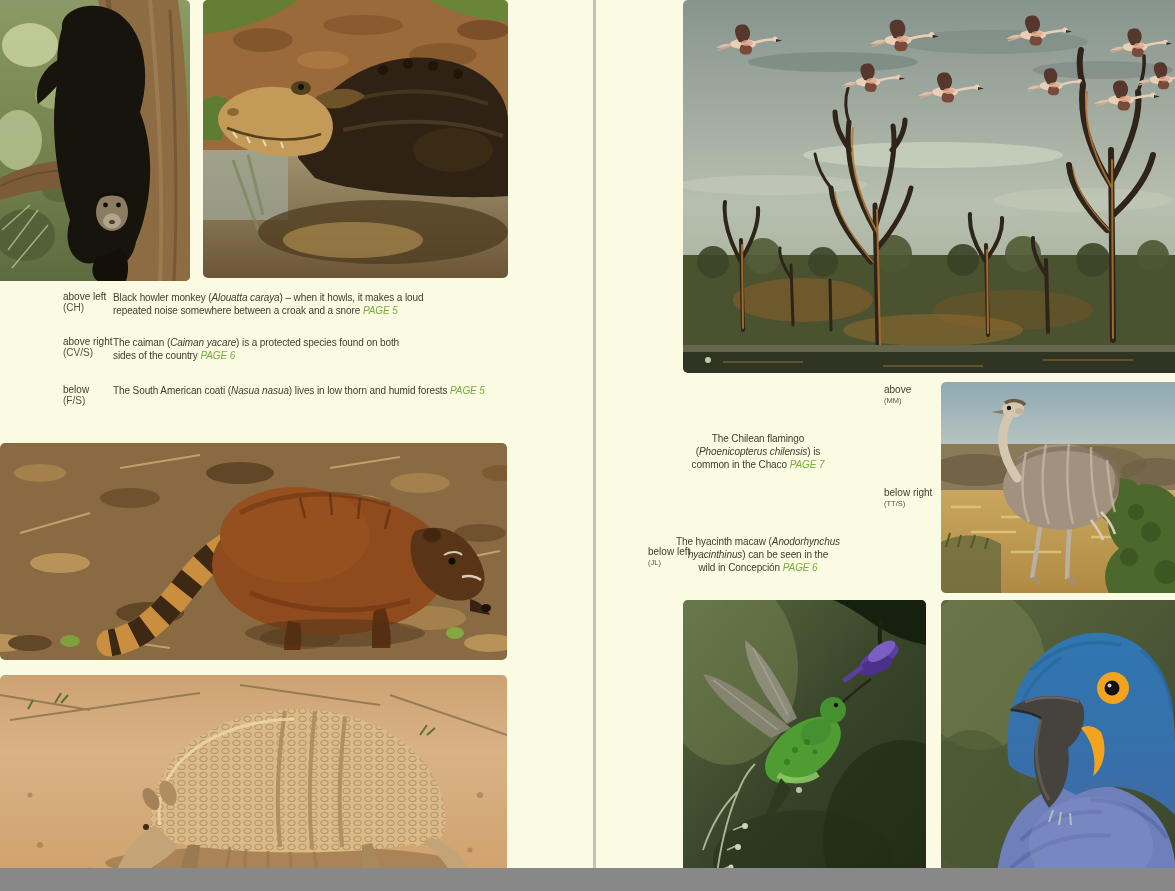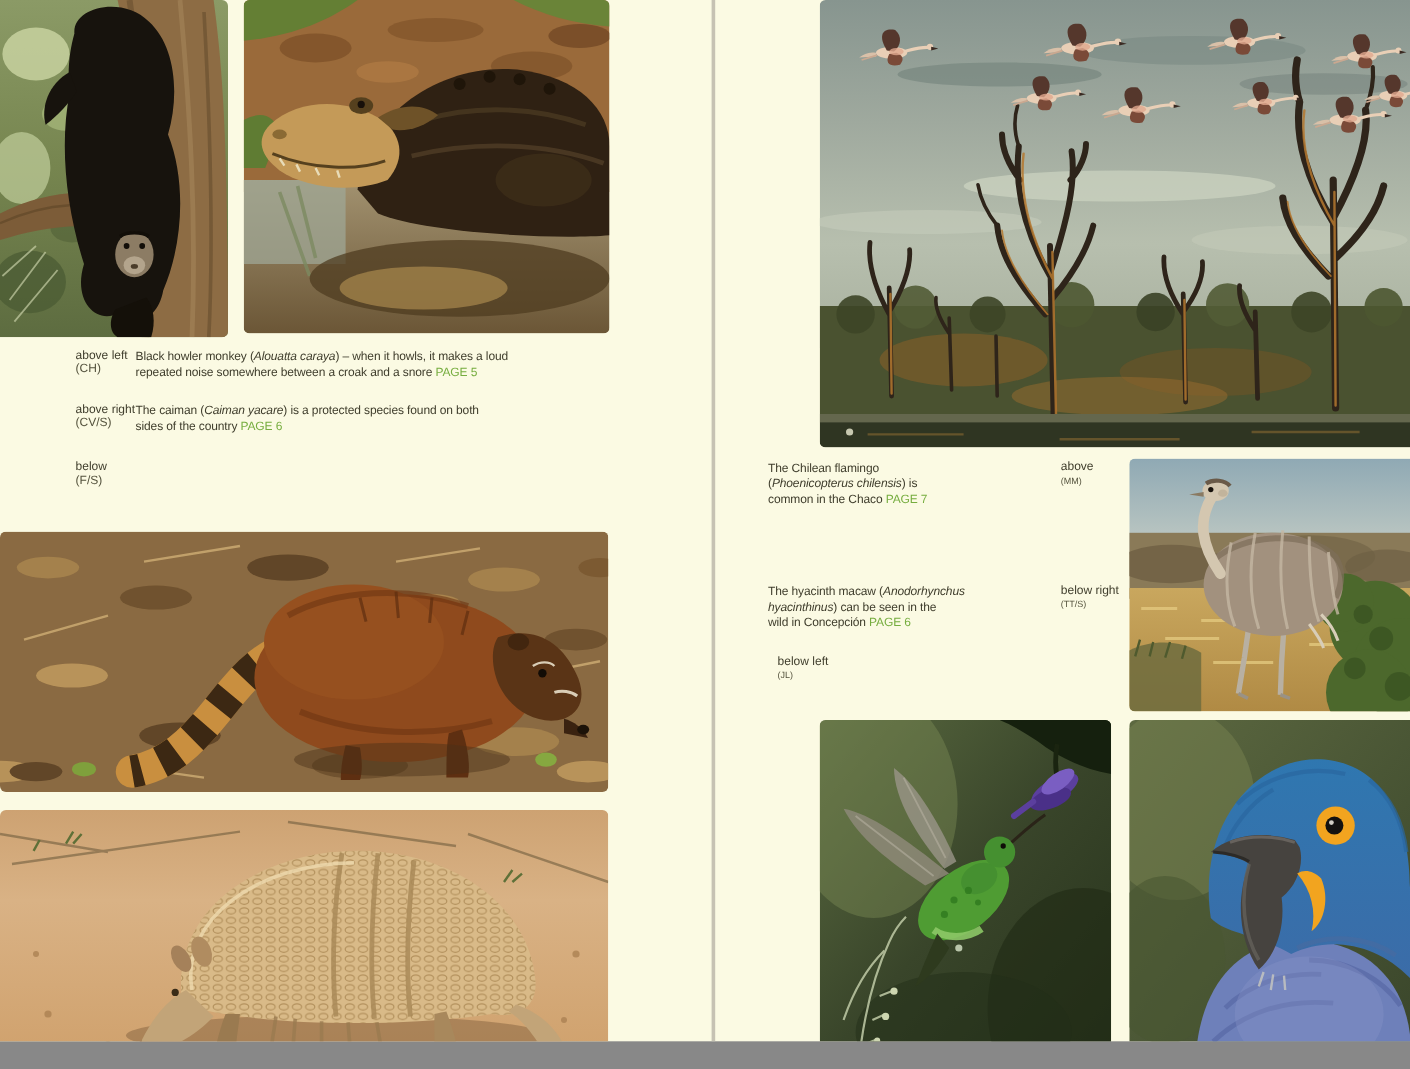--- a/index.html
+++ b/index.html
@@ -15,25 +15,25 @@
   }
   .photo{position:absolute;border-radius:5px;overflow:hidden;}
   .photo svg{display:block;width:100%;height:100%;}
   .gutter{position:absolute;top:0;bottom:0;width:3px;background:#c6c2b3;}
   .caprow{position:absolute;display:flex;align-items:flex-start;}
   .cap{font-size:10px;line-height:13px;color:#3f3d2c;letter-spacing:-0.1px;}
   .llabel{width:50px;flex:none;font-size:10px;line-height:11px;color:#3f3d2c;}
   .llabel .credit{display:block;font-size:10px;line-height:9px;color:#54523d;margin-top:1px;}
   .ltext{flex:1;}
   .rrow{position:absolute;left:640px;width:292px;display:flex;align-items:flex-start;}
-  .rtext{flex:1;text-align:left;}
+  .rtext{flex:1;text-align:center;margin-top:48px;}
   .rlabel{width:48px;flex:none;margin-left:8px;text-align:left;font-size:10px;line-height:11px;color:#3f3d2c;white-space:nowrap;}
   .rlabel .credit{display:block;font-size:7.5px;line-height:9px;color:#54523d;margin-top:1px;}
   .it{font-style:italic;}
-  .pg{color:#76ad3f;}
+  .pg{color:#76ad3f;font-style:italic;}
   .bottom-rule{position:absolute;background:#17170f;}
 </style>
 </head>
 <body>
 
 <div id="spread">
 
   <div class="photo" style="left:0;top:0;width:190px;height:281px;border-top-left-radius:0;border-bottom-left-radius:0;">
     <svg viewBox="0 0 190 281" preserveAspectRatio="none">
       <defs>
@@ -223,20 +223,21 @@
       <span class="credit">(CV/S)</span>
     </div>
     <div class="ltext cap"><span>The caiman (</span><span class="it">Caiman yacare</span><span>) is a protected species found on both</span><br><span>sides of the country </span><span class="pg">PAGE 6</span></div>
   </div>
 
   <div class="caprow" style="left:63px;top:384px;width:470px;">
     <div class="llabel">
       <span>below</span>
       <span class="credit">(F/S)</span>
     </div>
+    <div class="ltext cap" style="white-space:nowrap;"><span>The South American coati (</span><span class="it">Nasua nasua</span><span>) lives in low thorn and humid forests </span><span class="pg">PAGE 5</span></div>
   </div>
 
 
   <div class="gutter" style="left:593px;"></div>
   <div class="bottom-rule" style="left:566px;top:883px;width:68px;height:3px;"></div>
 
   <div class="photo" style="left:683px;top:0;width:492px;height:373px;border-top-right-radius:0;border-bottom-right-radius:0;">
     <svg viewBox="0 0 492 373" preserveAspectRatio="none">
       <defs>
         <linearGradient id="fsky" x1="0" y1="0" x2="0" y2="1">

